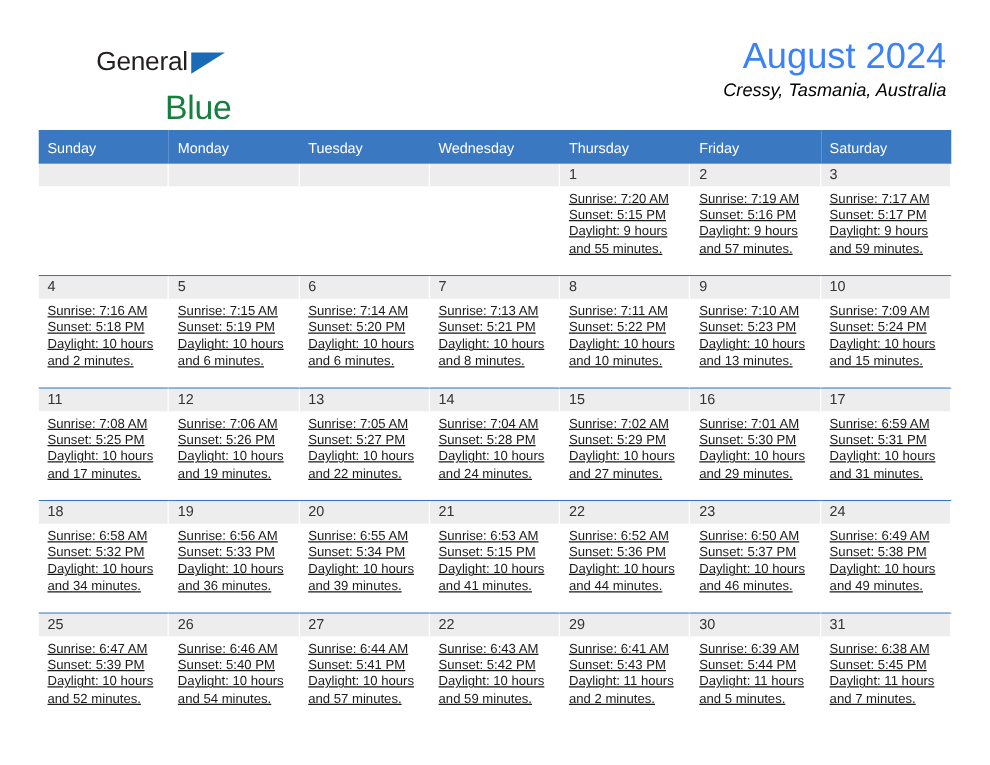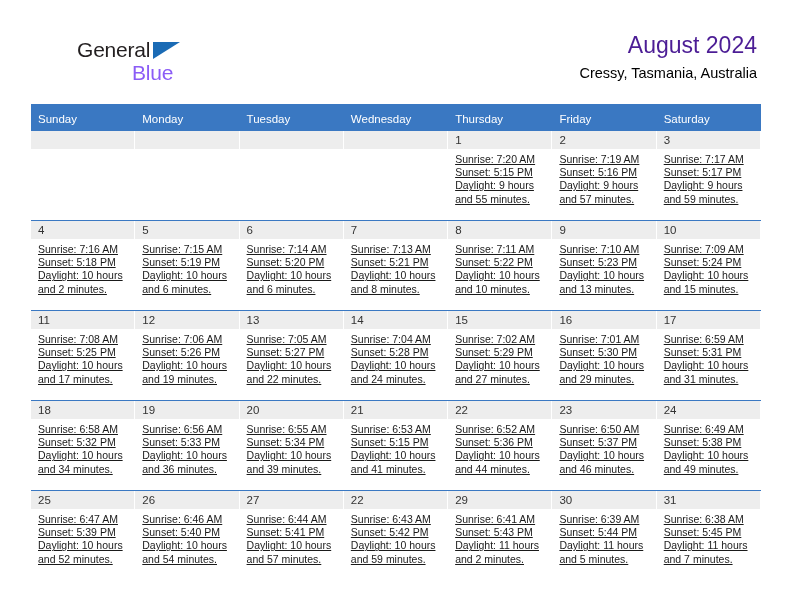--- a/index.html
+++ b/index.html
@@ -51,44 +51,45 @@
     left: 76px;
     top: 4px;
     width: 0;
     height: 0;
     border-left: 27px solid #1a6bb5;
     border-bottom: 17px solid transparent;
   }
   .logo-blue {
     position: absolute;
     left: 55px;
-    top: 23px;
-    font-size: 21px;
+    top: 33px;
+    font-size: 27px;
     letter-spacing: -0.2px;
-    color: #8b5cf6;
+    color: #15803d;
     font-family: "Liberation Sans", sans-serif;
   }
   .title-block {
     position: absolute;
     right: 35px;
     top: 28px;
     text-align: right;
   }
   .cal-title {
-    font-size: 23px;
-    color: #4c1d95;
+    font-size: 29px;
+    color: #3b82f6;
     line-height: 34px;
     font-weight: normal;
     white-space: nowrap;
   }
   .cal-subtitle {
     font-size: 14.5px;
     color: #000000;
     line-height: 22px;
     white-space: nowrap;
+    font-style: italic;
   }
 
   
   .calendar {
     position: absolute;
     left: 31px;
     top: 104px;
     width: 730px;
     border-collapse: collapse;
     table-layout: fixed;

